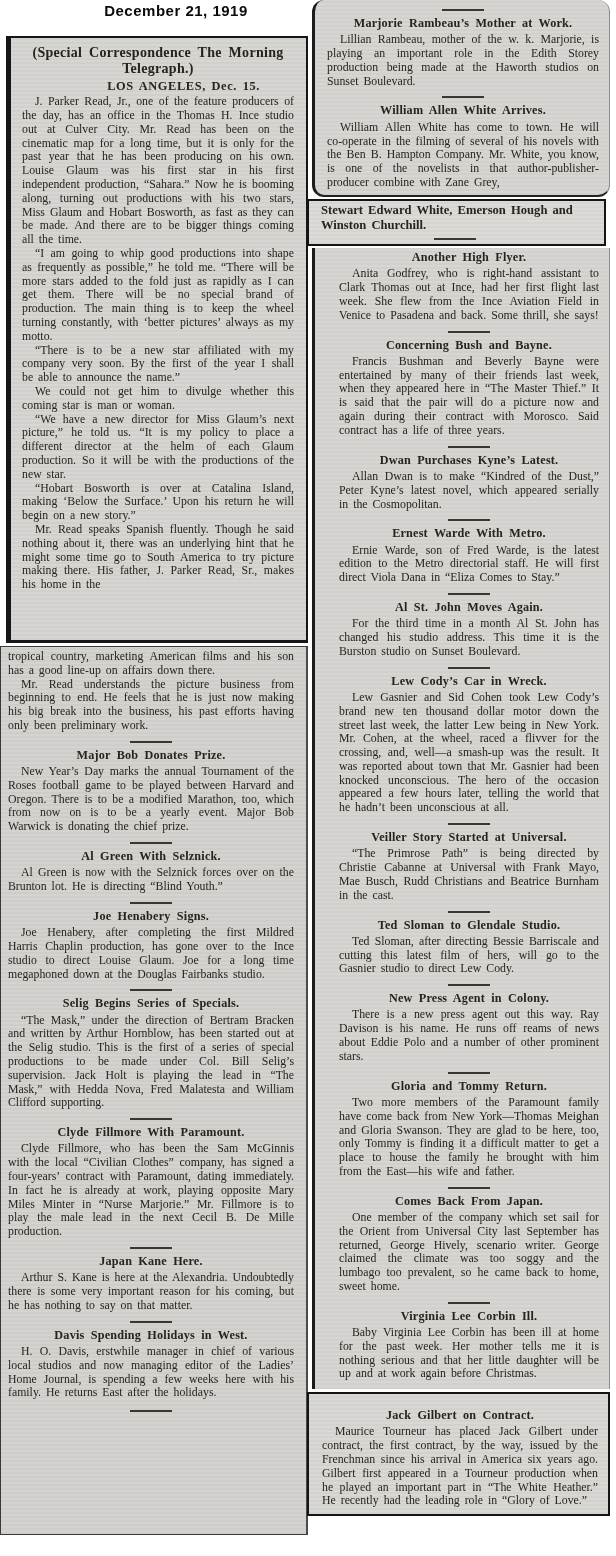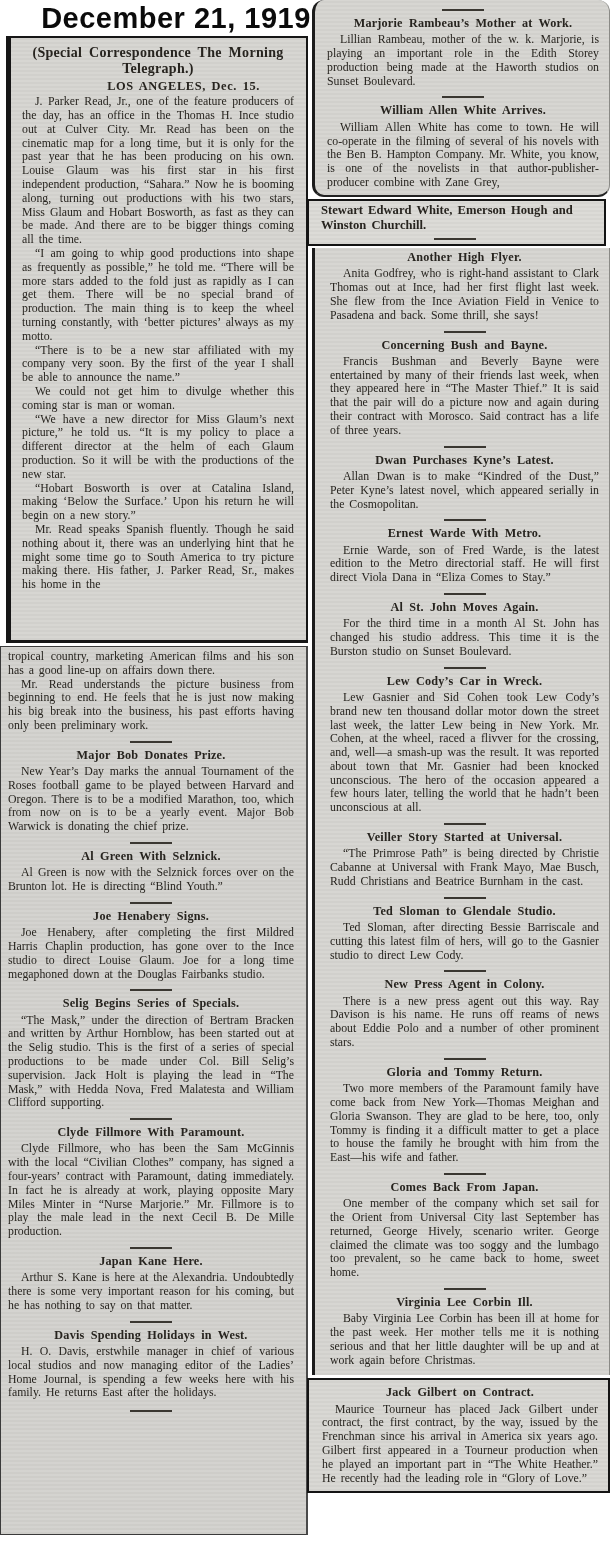--- a/index.html
+++ b/index.html
@@ -1,19 +1,19 @@
 <!DOCTYPE html>
 <html><head>
 <meta charset="utf-8">
 <style>
   html,body{margin:0;padding:0;background:#ffffff;}
   .page{position:relative;width:616px;height:1556px;background:#ffffff;overflow:hidden;
         font-family:"Liberation Serif","DejaVu Serif",serif;color:#27241f;}
   .date-heading{position:absolute;top:2px;left:26px;width:300px;margin:0;text-align:center;
-        font-family:"Liberation Sans","DejaVu Sans",sans-serif;font-weight:bold;font-size:29px;
+        font-family:"Liberation Sans","DejaVu Sans",sans-serif;font-weight:bold;font-size:15px;
         letter-spacing:.5px;color:#0b0b0b;}
   .col{position:absolute;top:0;}
   .col.left{left:6px;width:302px;top:36px;}
   .col.right{left:312px;width:298px;top:0;}
   .clip{background-color:#d6d5d1;
         background-image:repeating-linear-gradient(0deg,rgba(0,0,0,.025) 0 2px,rgba(255,255,255,.03) 2px 4px);
         font-size:11.8px;line-height:1.17;word-spacing:2px;}
   .clip p{margin:0;text-align:justify;text-indent:13px;}
   .clip p.no-indent{text-indent:0;}
   .corr{font-size:14px;font-weight:bold;text-align:center !important;text-indent:0 !important;
@@ -26,23 +26,23 @@
   .clip-a{border:2px solid #161616;border-left-width:5px;border-bottom-width:3px;
         padding:4px 12px 2px 11px;min-height:596px;}
   .clip-b{margin-left:-6px;margin-top:3px;border:1px solid #3a3a3a;border-right:2px solid #4a4a4a;
         padding:3px 12px 4px 7px;min-height:880px;background-color:#d3d2ce;}
   .clip-ra{border-left:3px solid #1c1c1c;border-bottom:2px solid #222;border-right:1px solid #8a8a86;
         padding:1px 10px 5px 12px;border-radius:12px;}
   .strip{margin:2px 4px 2px -5px;border:2px solid #141414;padding:2px 16px 3px 12px;
         font-weight:bold;font-size:12.6px;line-height:1.25;background-color:#dbdad6;}
   .strip .sep{margin:4px auto 1px auto;}
   .clip-rc{border-left:3px solid #1c1c1c;border-right:1px solid #8a8a86;
-        padding:1px 10px 8px 15px;}
+        padding:1px 10px 8px 24px;}
   .clip-rd{margin-top:3px;margin-left:-5px;border:2px solid #141414;
-        padding:3px 10px 6px 13px;background-color:#d8d7d3;}
+        padding:12px 10px 6px 13px;background-color:#d8d7d3;}
   .clip-rd .section-heading{margin-top:2px;}
   .end-sep{margin-top:10px;}
 </style>
 </head>
 <body>
 
 <div class="page">
 
   <h1 class="date-heading">December 21, 1919</h1>
 

